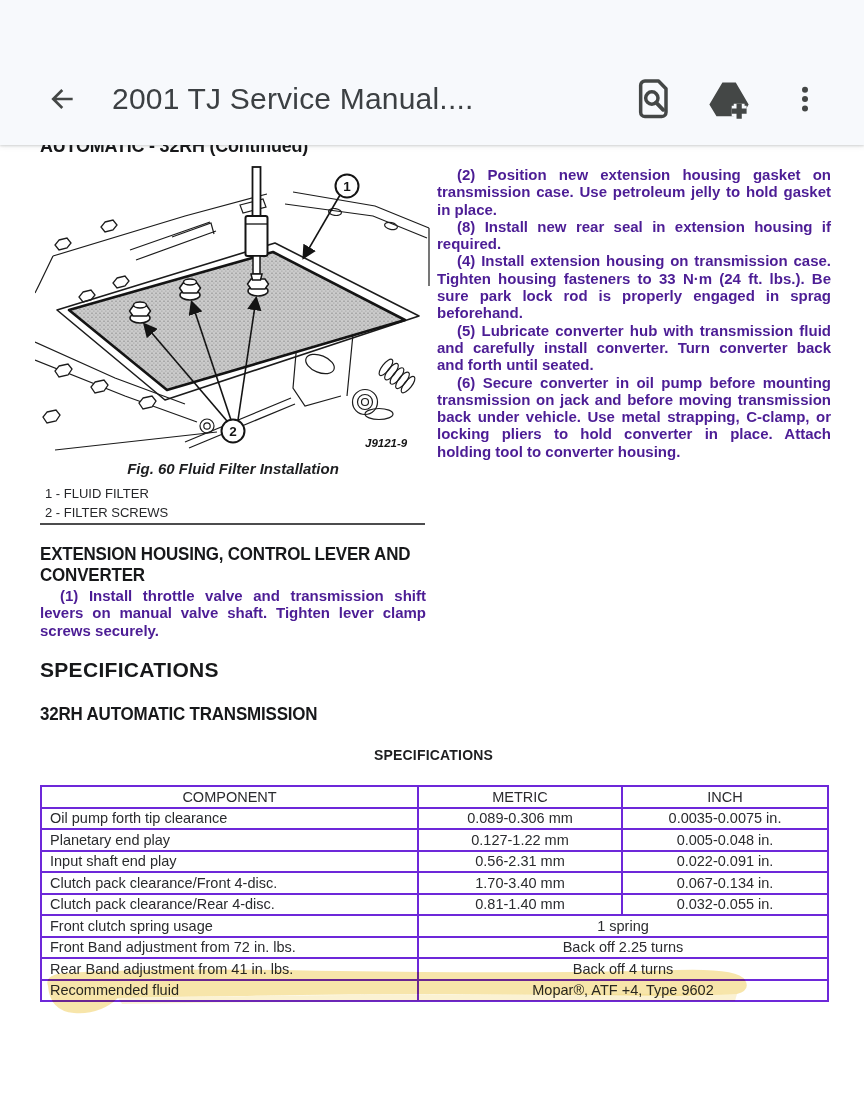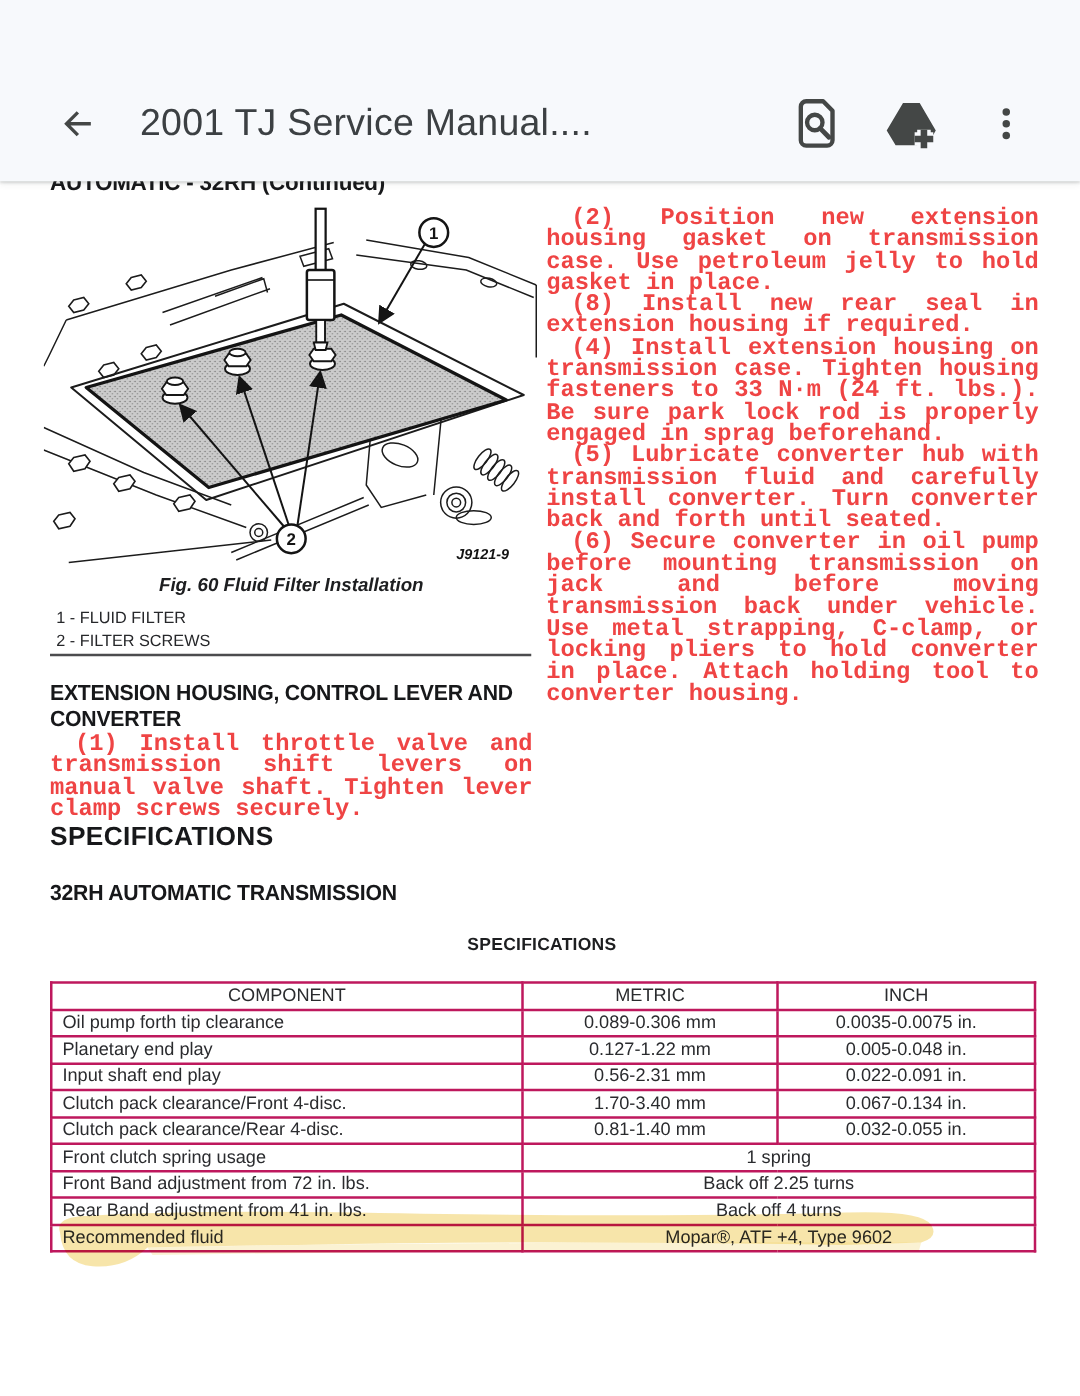--- a/index.html
+++ b/index.html
@@ -42,22 +42,22 @@
   .fig-legend { left:45px; top:341px; font-size:13px; color:#26272a; line-height:18.5px; }
   .col-rule { left:40px; top:379px; width:385px; height:2px; background:#4c4c4e; }
 
   .section-heading {
     left:40px; top:400px; width:390px; font-size:17.5px; font-weight:bold;
     color:#17181a; line-height:20.5px; letter-spacing:-0.2px;
     transform:scaleX(.97); transform-origin:left;
   }
 
   .serif-par {
-    font-family:Liberation Mono, monospace; font-weight:bold; color:#ef4444;
-    font-size:19px; line-height:17.3px; text-align:justify;
+    font-family:Liberation Sans, sans-serif; font-weight:bold; color:#4c1d95;
+    font-size:15px; line-height:17.3px; text-align:justify;
     text-indent:20px;
   }
   .left-par-wrap  { left:40px;  top:443px; width:386px; }
   .right-col      { left:437px; top:22px;  width:394px; }
 
   .specs-heading {
     left:40px; top:514px; font-size:21px; font-weight:bold; color:#17181a;
     letter-spacing:.3px;
   }
   .subsection-heading {
@@ -66,21 +66,21 @@
   }
   .table-title {
     left:40px; top:603px; width:787px; text-align:center;
     font-size:14px; font-weight:bold; color:#1d1e20; letter-spacing:.2px;
   }
 
   
   .spec-table-wrap { left:40px; top:641px; width:787px; }
   table.spec { border-collapse:collapse; table-layout:fixed; width:787px;
                font-size:14.5px; color:#2a2b2e; }
-  table.spec th, table.spec td { border:2px solid #be185d; height:21.5px;
+  table.spec th, table.spec td { border:2px solid #6d28d9; height:21.5px;
                padding:0 8px; overflow:hidden; white-space:nowrap; font-weight:normal; }
   table.spec th { text-align:center; }
   td.c-comp { text-align:left; }
   td.c-val  { text-align:center; }
 
   .hl-overlay { left:38px; top:820px; width:720px; height:60px;
                 pointer-events:none; mix-blend-mode:multiply; z-index:5; }
 
   .fig-svg { left:35px; top:20px; }
 </style>

